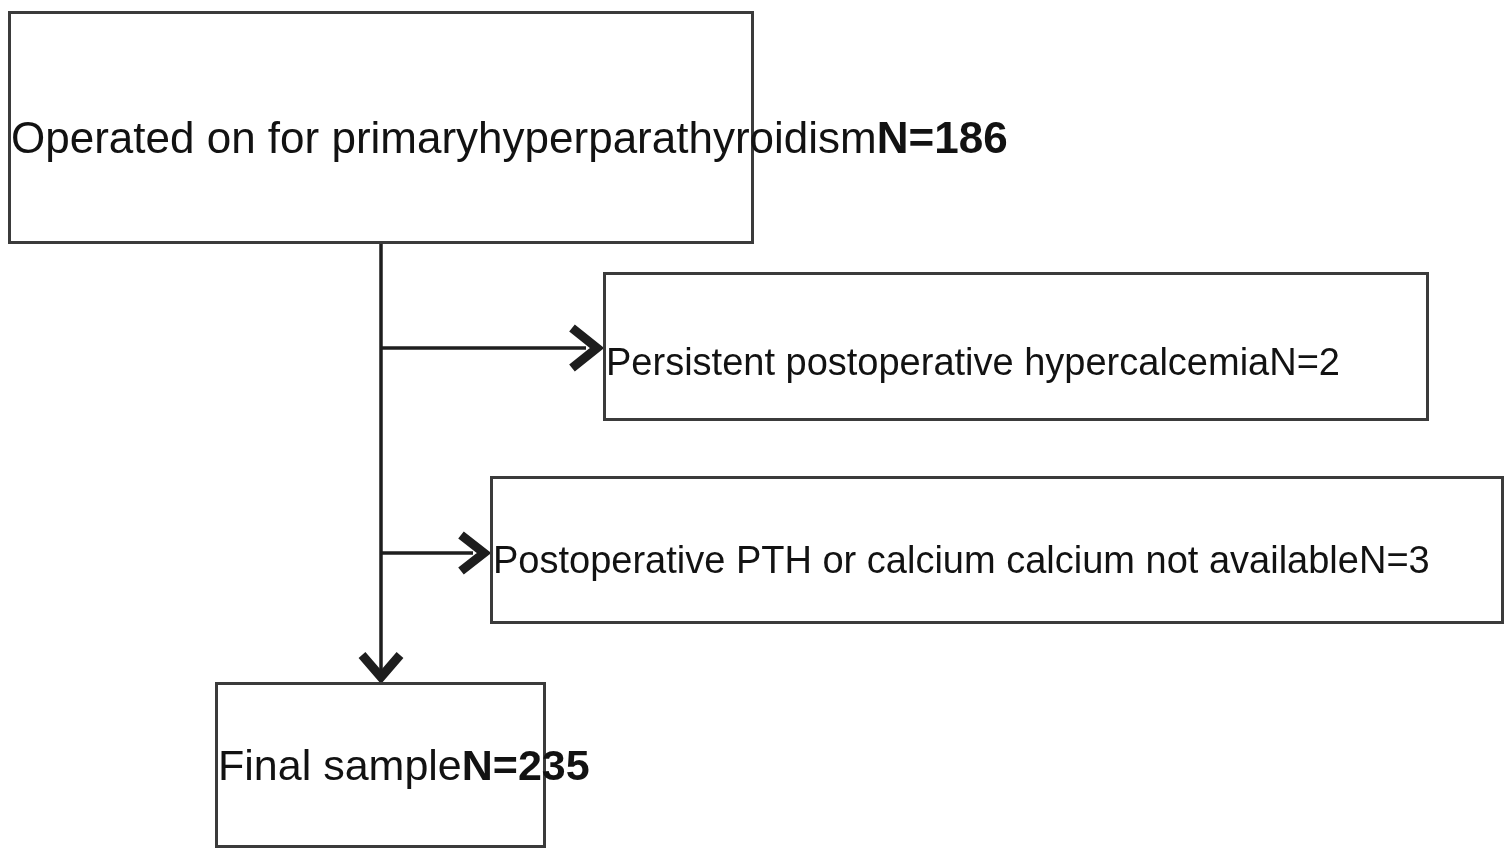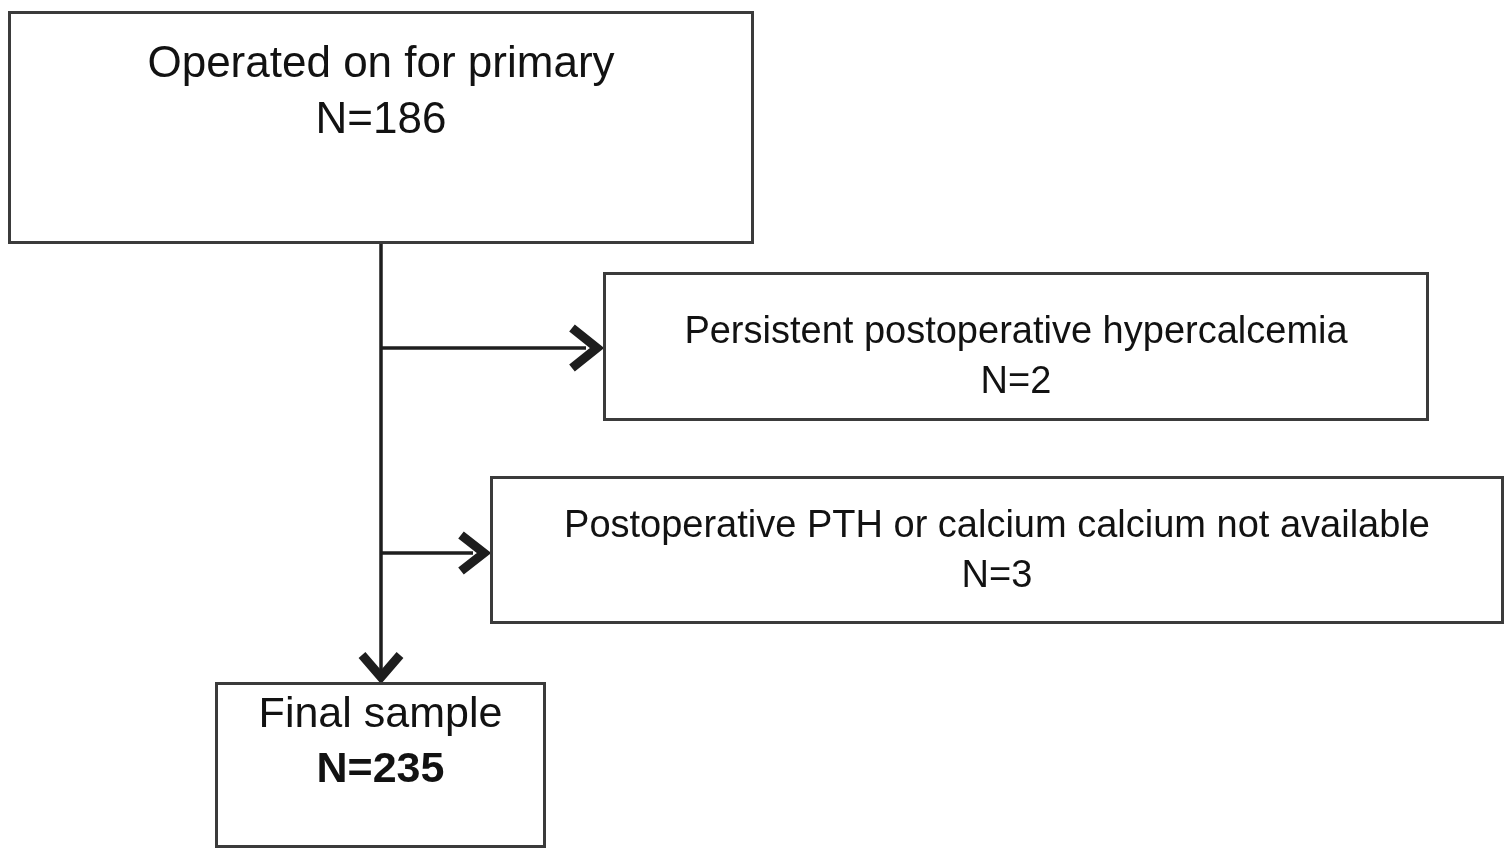--- a/index.html
+++ b/index.html
@@ -17,31 +17,31 @@
     font-family:"Liberation Sans", sans-serif;
     color:var(--text);
     overflow:hidden;
   }
   .box{
     position:absolute;
     background:#fff;
     border:3px solid var(--box-border);
     box-sizing:border-box;
     display:flex;
-    flex-direction:column;
+    flex-direction:row;
     align-items:center;
     text-align:center;
   }
   .box .txt{white-space:nowrap;}
   #box-operated{
     left:8px; top:11px; width:746px; height:233px;
     padding-top:20px;
     font-size:44px; line-height:56px;
   }
-  #box-operated .count{font-weight:normal;}
+  #box-operated .count{font-weight:bold;}
   #box-excl-hypercalcemia{
     left:603px; top:272px; width:826px; height:149px;
     padding-top:30px;
     font-size:38px; line-height:50px;
   }
   #box-excl-labs{
     left:490px; top:476px; width:1014px; height:148px;
     padding-top:20px;
     font-size:38px; line-height:50px;
   }
@@ -81,20 +81,21 @@
     <path class="head" d="M 572 328 L 597 348 L 572 368"></path>
 
     <line class="shaft" x1="381" y1="553" x2="473" y2="553"></line>
     <path class="head" d="M 461 535 L 484 553 L 461 571"></path>
 
     <path class="head" d="M 362 655 L 381 677 L 400 655"></path>
   </svg>
 
   <div class="box" id="box-operated">
     <div class="txt">Operated on for primary</div>
+    <div class="txt">hyperparathyroidism</div>
     <div class="txt count">N=186</div>
   </div>
 
   <div class="box" id="box-excl-hypercalcemia">
     <div class="txt">Persistent postoperative hypercalcemia</div>
     <div class="txt count">N=2</div>
   </div>
 
   <div class="box" id="box-excl-labs">
     <div class="txt">Postoperative PTH or calcium calcium not available</div>

